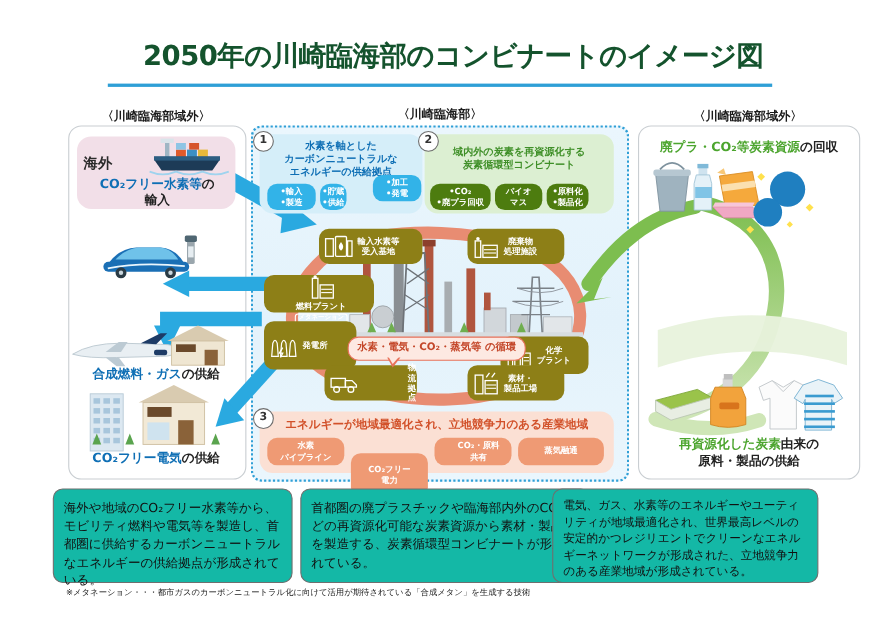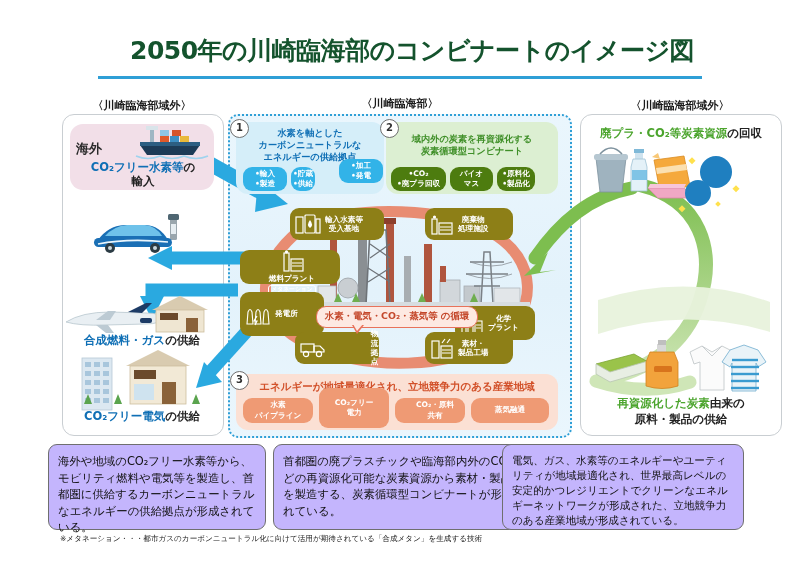--- a/index.html
+++ b/index.html
@@ -120,21 +120,21 @@
   .pill .dot::before{content:"\2022 ";}
 
   .p1a{left:243px;top:167px;width:44px;height:24px;}
   .p1b{left:291px;top:167px;width:24px;height:24px;}
   .p1c{left:339px;top:159px;width:44px;height:24px;}
   .p2a{left:391px;top:167px;width:55px;height:24px;}
   .p2b{left:450px;top:167px;width:43px;height:24px;}
   .p2c{left:497px;top:167px;width:38px;height:24px;}
 
   .p3a{left:243px;top:398px;width:70px;height:25px;text-align:right;}
-  .p3b{left:319px;top:388px;width:70px;height:40px;}
+  .p3b{left:319px;top:412px;width:70px;height:40px;}
   .p3c{left:395px;top:398px;width:70px;height:25px;padding-left:12px;}
   .p3d{left:471px;top:398px;width:78px;height:25px;}
 
   
   .fac{
     position:absolute;background:#8d7f17;border-radius:9px;color:#ffffff;
     display:flex;align-items:center;box-sizing:border-box;
   }
   .fac .fac-ico{flex:0 0 auto;margin-left:5px;}
   .fac .fac-lbl{font-size:7.6px;font-weight:bold;line-height:1.25;margin-left:4px;text-align:center;}
@@ -164,21 +164,21 @@
     border-top:9px solid #e8725a;
   }
   .callout-tail-in{
     position:absolute;left:353px;top:324px;width:0;height:0;
     border-left:4px solid transparent;border-right:6px solid transparent;
     border-top:7px solid #fde9e2;z-index:3;
   }
 
   
   .sum{
-    position:absolute;top:444px;height:86px;background:#c4b5fd;
+    position:absolute;top:444px;height:86px;background:#14b8a6;
     border:1.5px solid #6f6f6f;border-radius:9px;box-sizing:border-box;
     padding:8px 9px;font-size:11.4px;line-height:1.45;color:#111;
     font-family:"DejaVu Sans","Liberation Sans",sans-serif;
   }
   .sum1{left:48px;width:218px;}
   .sum2{left:273px;width:264px;}
   .sum3{left:502px;width:242px;font-size:10.6px;line-height:1.42;}
 
   .footnote{
     position:absolute;left:60px;top:534px;width:500px;

